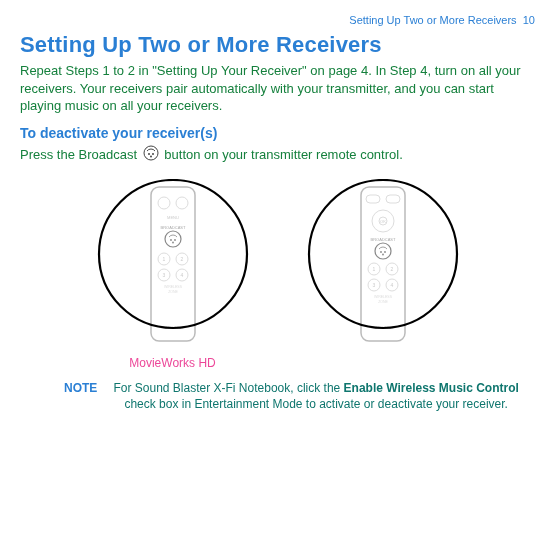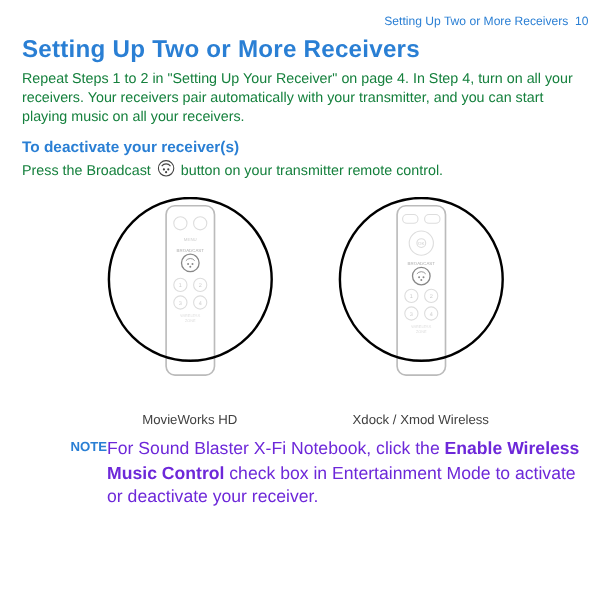--- a/index.html
+++ b/index.html
@@ -44,39 +44,40 @@
   }
   .figures {
     display: flex;
     justify-content: center;
     gap: 40px;
     margin: 14px 0 8px 0;
   }
   .fig { text-align: center; }
   .caption {
     font-size: 12px;
-    color: #404040;
-    margin-top: 20px;
+    color: #ec4899;
+    margin-top: 3px;
   }
   .note-row {
     display: flex;
     margin-top: 10px;
     padding-left: 44px;
   }
   .note-label {
     color: #2a7fd4;
     font-weight: bold;
     font-size: 12px;
     flex: 0 0 auto;
     padding-top: 1px;
   }
   .note-text {
-    font-size: 16px;
+    font-size: 12px;
     line-height: 1.35;
-    color: #6d28d9;
+    color: #0f766e;
+    text-align: center;
   }
   .note-text .bold { font-weight: bold; }
 </style>
 </head>
 <body>
 
 <div class="page">
 
   <div class="header-line">
     <span>Setting Up Two or More Receivers</span>
@@ -161,21 +162,20 @@
           <text x="94" y="92" font-size="5" fill="#ccc" text-anchor="middle">2</text>
         <circle cx="76" cy="106" r="6" fill="none" stroke="#ddd"></circle>
           <text x="76" y="108" font-size="5" fill="#ccc" text-anchor="middle">3</text>
         <circle cx="94" cy="106" r="6" fill="none" stroke="#ddd"></circle>
           <text x="94" y="108" font-size="5" fill="#ccc" text-anchor="middle">4</text>
         <text x="85" y="119" font-size="3.5" fill="#ddd" text-anchor="middle">WIRELESS</text>
         <text x="85" y="124" font-size="3.5" fill="#ddd" text-anchor="middle">ZONE</text>
         <text x="85" y="150" font-size="4" fill="#ddd" text-anchor="middle" letter-spacing="0.5">CREATIVE</text>
         <circle cx="85" cy="75" r="74" fill="none" stroke="#000" stroke-width="2.2"></circle>
       </svg>
-      <div class="caption">Xdock / Xmod Wireless</div>
     </div>
   </div>
 
 
   <div class="note-row">
     <div class="note-label">NOTE</div>
     <div class="note-text">
       <span>For Sound Blaster X-Fi Notebook, click the </span><span class="bold">Enable Wireless Music Control</span><span> check box in Entertainment Mode to activate or deactivate your receiver.</span>
     </div>
   </div>

